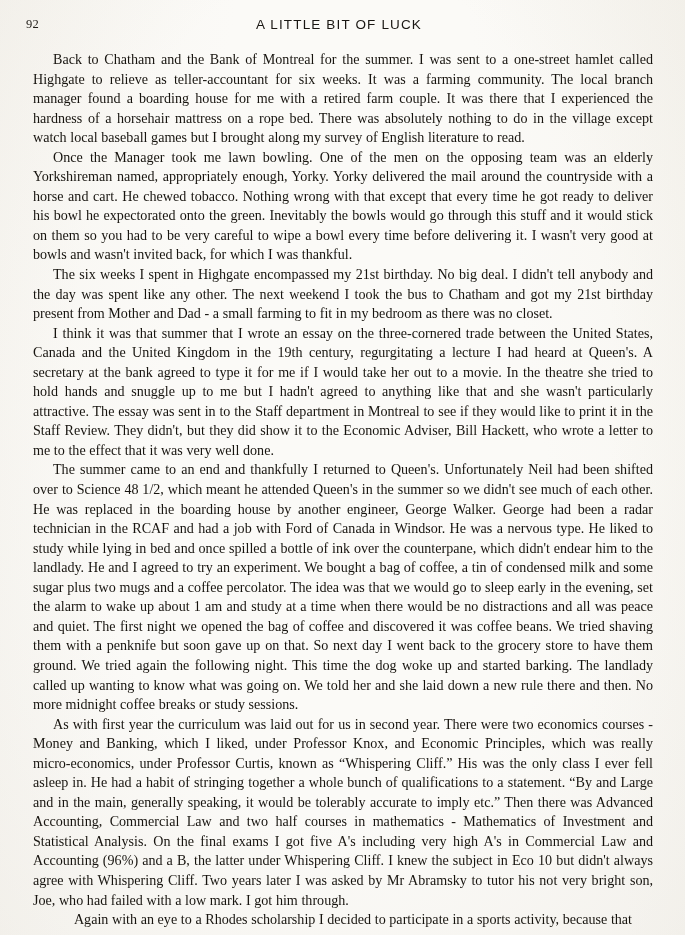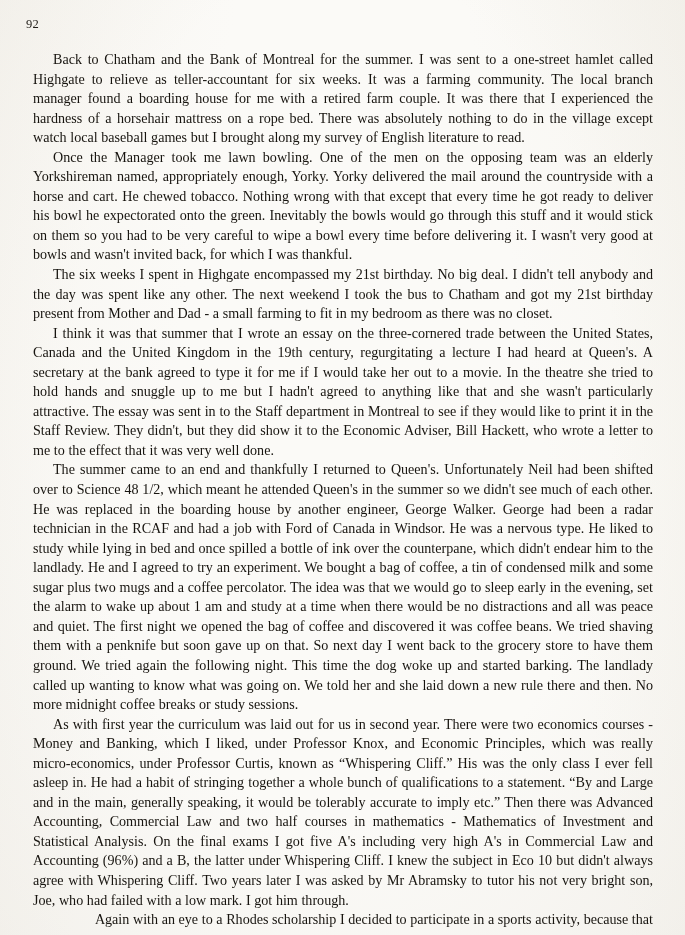--- a/index.html
+++ b/index.html
@@ -68,31 +68,32 @@
   .textblock p {
     margin: 0;
     text-indent: 20px;
     text-align: justify;
     font-size: 14.1px;
     line-height: 19.55px;
     word-spacing: 0.1px;
     -webkit-font-smoothing: antialiased;
   }
   .textblock p:last-child {
-    text-align: right;
+    text-align: center;
   }
 </style>
 </head>
 <body>
 
 <div class="page">
   <div class="paper-tone"></div>
 
   <div class="running-head">
     <span class="folio">92</span>
+    <span class="head-title">A LITTLE BIT OF LUCK</span>
   </div>
 
   <div class="textblock">
     <p>Back to Chatham and the Bank of Montreal for the summer. I was sent to a one-street hamlet called Highgate to relieve as teller-accountant for six weeks. It was a farming community. The local branch manager found a boarding house for me with a retired farm couple. It was there that I experienced the hardness of a horsehair mattress on a rope bed. There was absolutely nothing to do in the village except watch local baseball games but I brought along my survey of English literature to read.</p>
     <p>Once the Manager took me lawn bowling. One of the men on the opposing team was an elderly Yorkshireman named, appropriately enough, Yorky. Yorky delivered the mail around the countryside with a horse and cart. He chewed tobacco. Nothing wrong with that except that every time he got ready to deliver his bowl he expectorated onto the green. Inevitably the bowls would go through this stuff and it would stick on them so you had to be very careful to wipe a bowl every time before delivering it. I wasn't very good at bowls and wasn't invited back, for which I was thankful.</p>
     <p>The six weeks I spent in Highgate encompassed my 21st birthday. No big deal. I didn't tell anybody and the day was spent like any other. The next weekend I took the bus to Chatham and got my 21st birthday present from Mother and Dad - a small farming to fit in my bedroom as there was no closet.</p>
     <p>I think it was that summer that I wrote an essay on the three-cornered trade between the United States, Canada and the United Kingdom in the 19th century, regurgitating a lecture I had heard at Queen's. A secretary at the bank agreed to type it for me if I would take her out to a movie. In the theatre she tried to hold hands and snuggle up to me but I hadn't agreed to anything like that and she wasn't particularly attractive. The essay was sent in to the Staff department in Montreal to see if they would like to print it in the Staff Review. They didn't, but they did show it to the Economic Adviser, Bill Hackett, who wrote a letter to me to the effect that it was very well done.</p>
     <p>The summer came to an end and thankfully I returned to Queen's. Unfortunately Neil had been shifted over to Science 48 1/2, which meant he attended Queen's in the summer so we didn't see much of each other. He was replaced in the boarding house by another engineer, George Walker. George had been a radar technician in the RCAF and had a job with Ford of Canada in Windsor. He was a nervous type. He liked to study while lying in bed and once spilled a bottle of ink over the counterpane, which didn't endear him to the landlady. He and I agreed to try an experiment. We bought a bag of coffee, a tin of condensed milk and some sugar plus two mugs and a coffee percolator. The idea was that we would go to sleep early in the evening, set the alarm to wake up about 1 am and study at a time when there would be no distractions and all was peace and quiet. The first night we opened the bag of coffee and discovered it was coffee beans. We tried shaving them with a penknife but soon gave up on that. So next day I went back to the grocery store to have them ground. We tried again the following night. This time the dog woke up and started barking. The landlady called up wanting to know what was going on. We told her and she laid down a new rule there and then. No more midnight coffee breaks or study sessions.</p>
     <p>As with first year the curriculum was laid out for us in second year. There were two economics courses - Money and Banking, which I liked, under Professor Knox, and Economic Principles, which was really micro-economics, under Professor Curtis, known as “Whispering Cliff.” His was the only class I ever fell asleep in. He had a habit of stringing together a whole bunch of qualifications to a statement. “By and Large and in the main, generally speaking, it would be tolerably accurate to imply etc.” Then there was Advanced Accounting, Commercial Law and two half courses in mathematics - Mathematics of Investment and Statistical Analysis. On the final exams I got five A's including very high A's in Commercial Law and Accounting (96%) and a B, the latter under Whispering Cliff. I knew the subject in Eco 10 but didn't always agree with Whispering Cliff. Two years later I was asked by Mr Abramsky to tutor his not very bright son, Joe, who had failed with a low mark. I got him through.</p>
     <p>Again with an eye to a Rhodes scholarship I decided to participate in a sports activity, because that</p>

